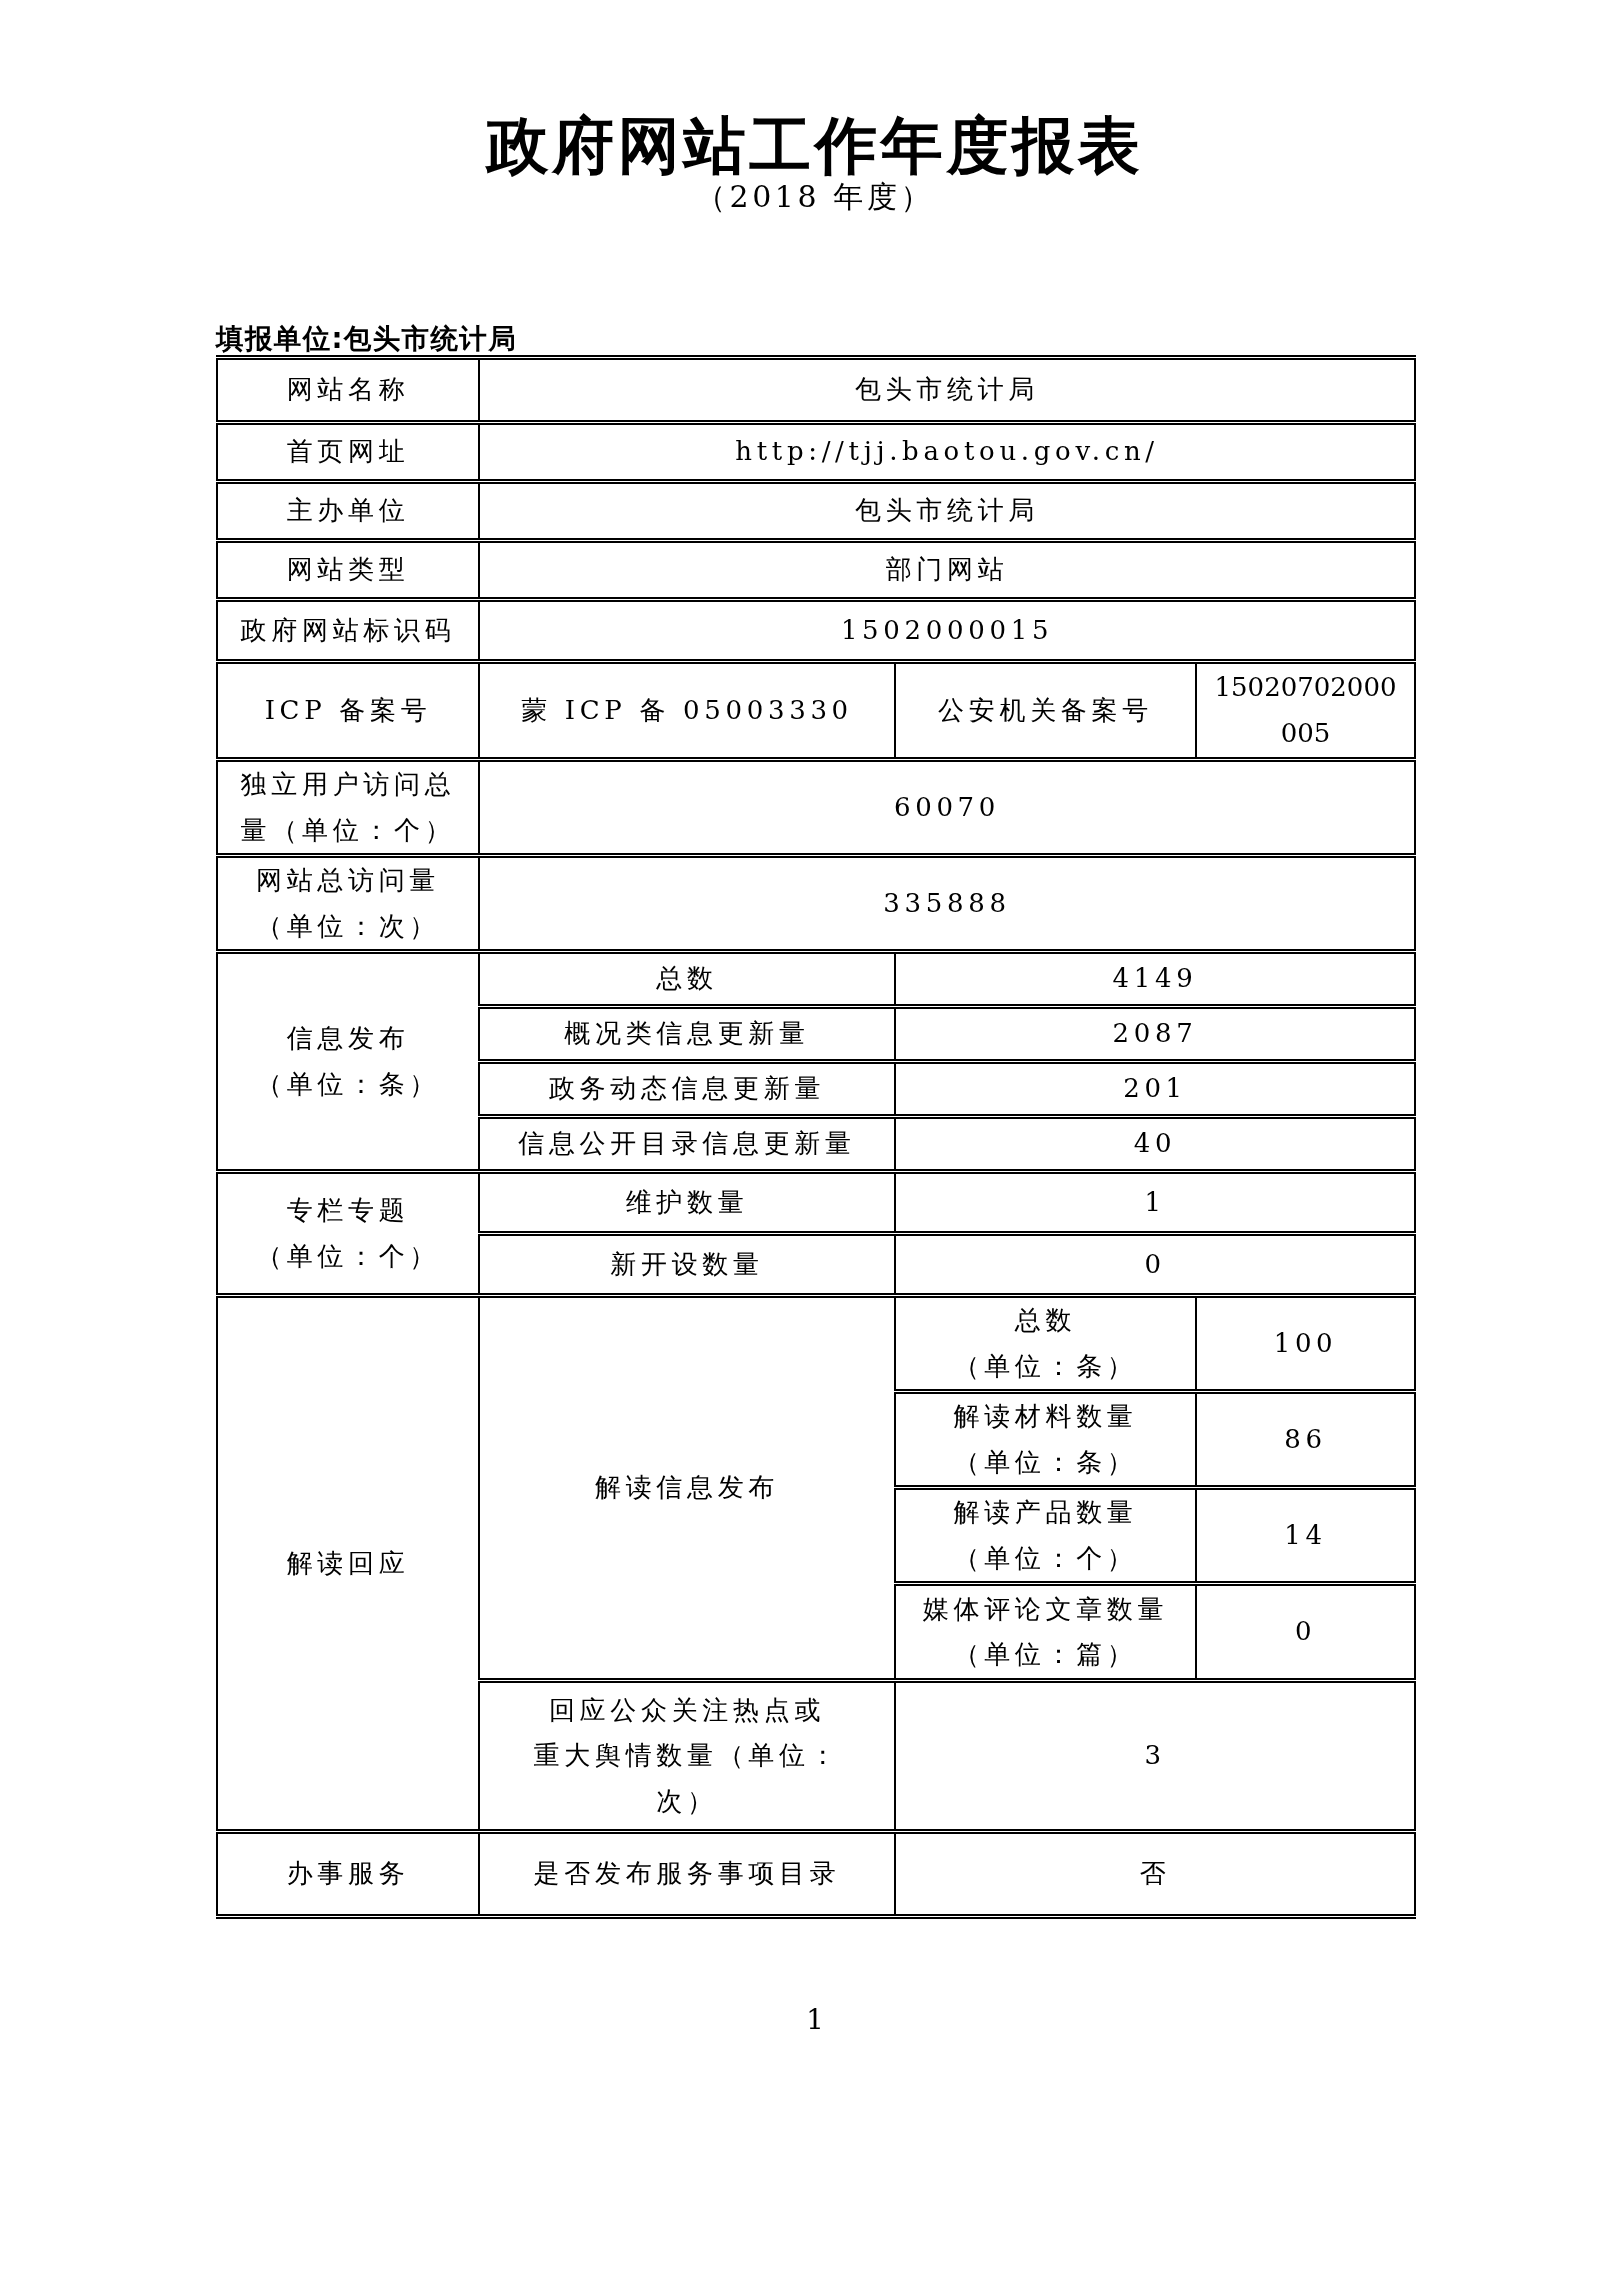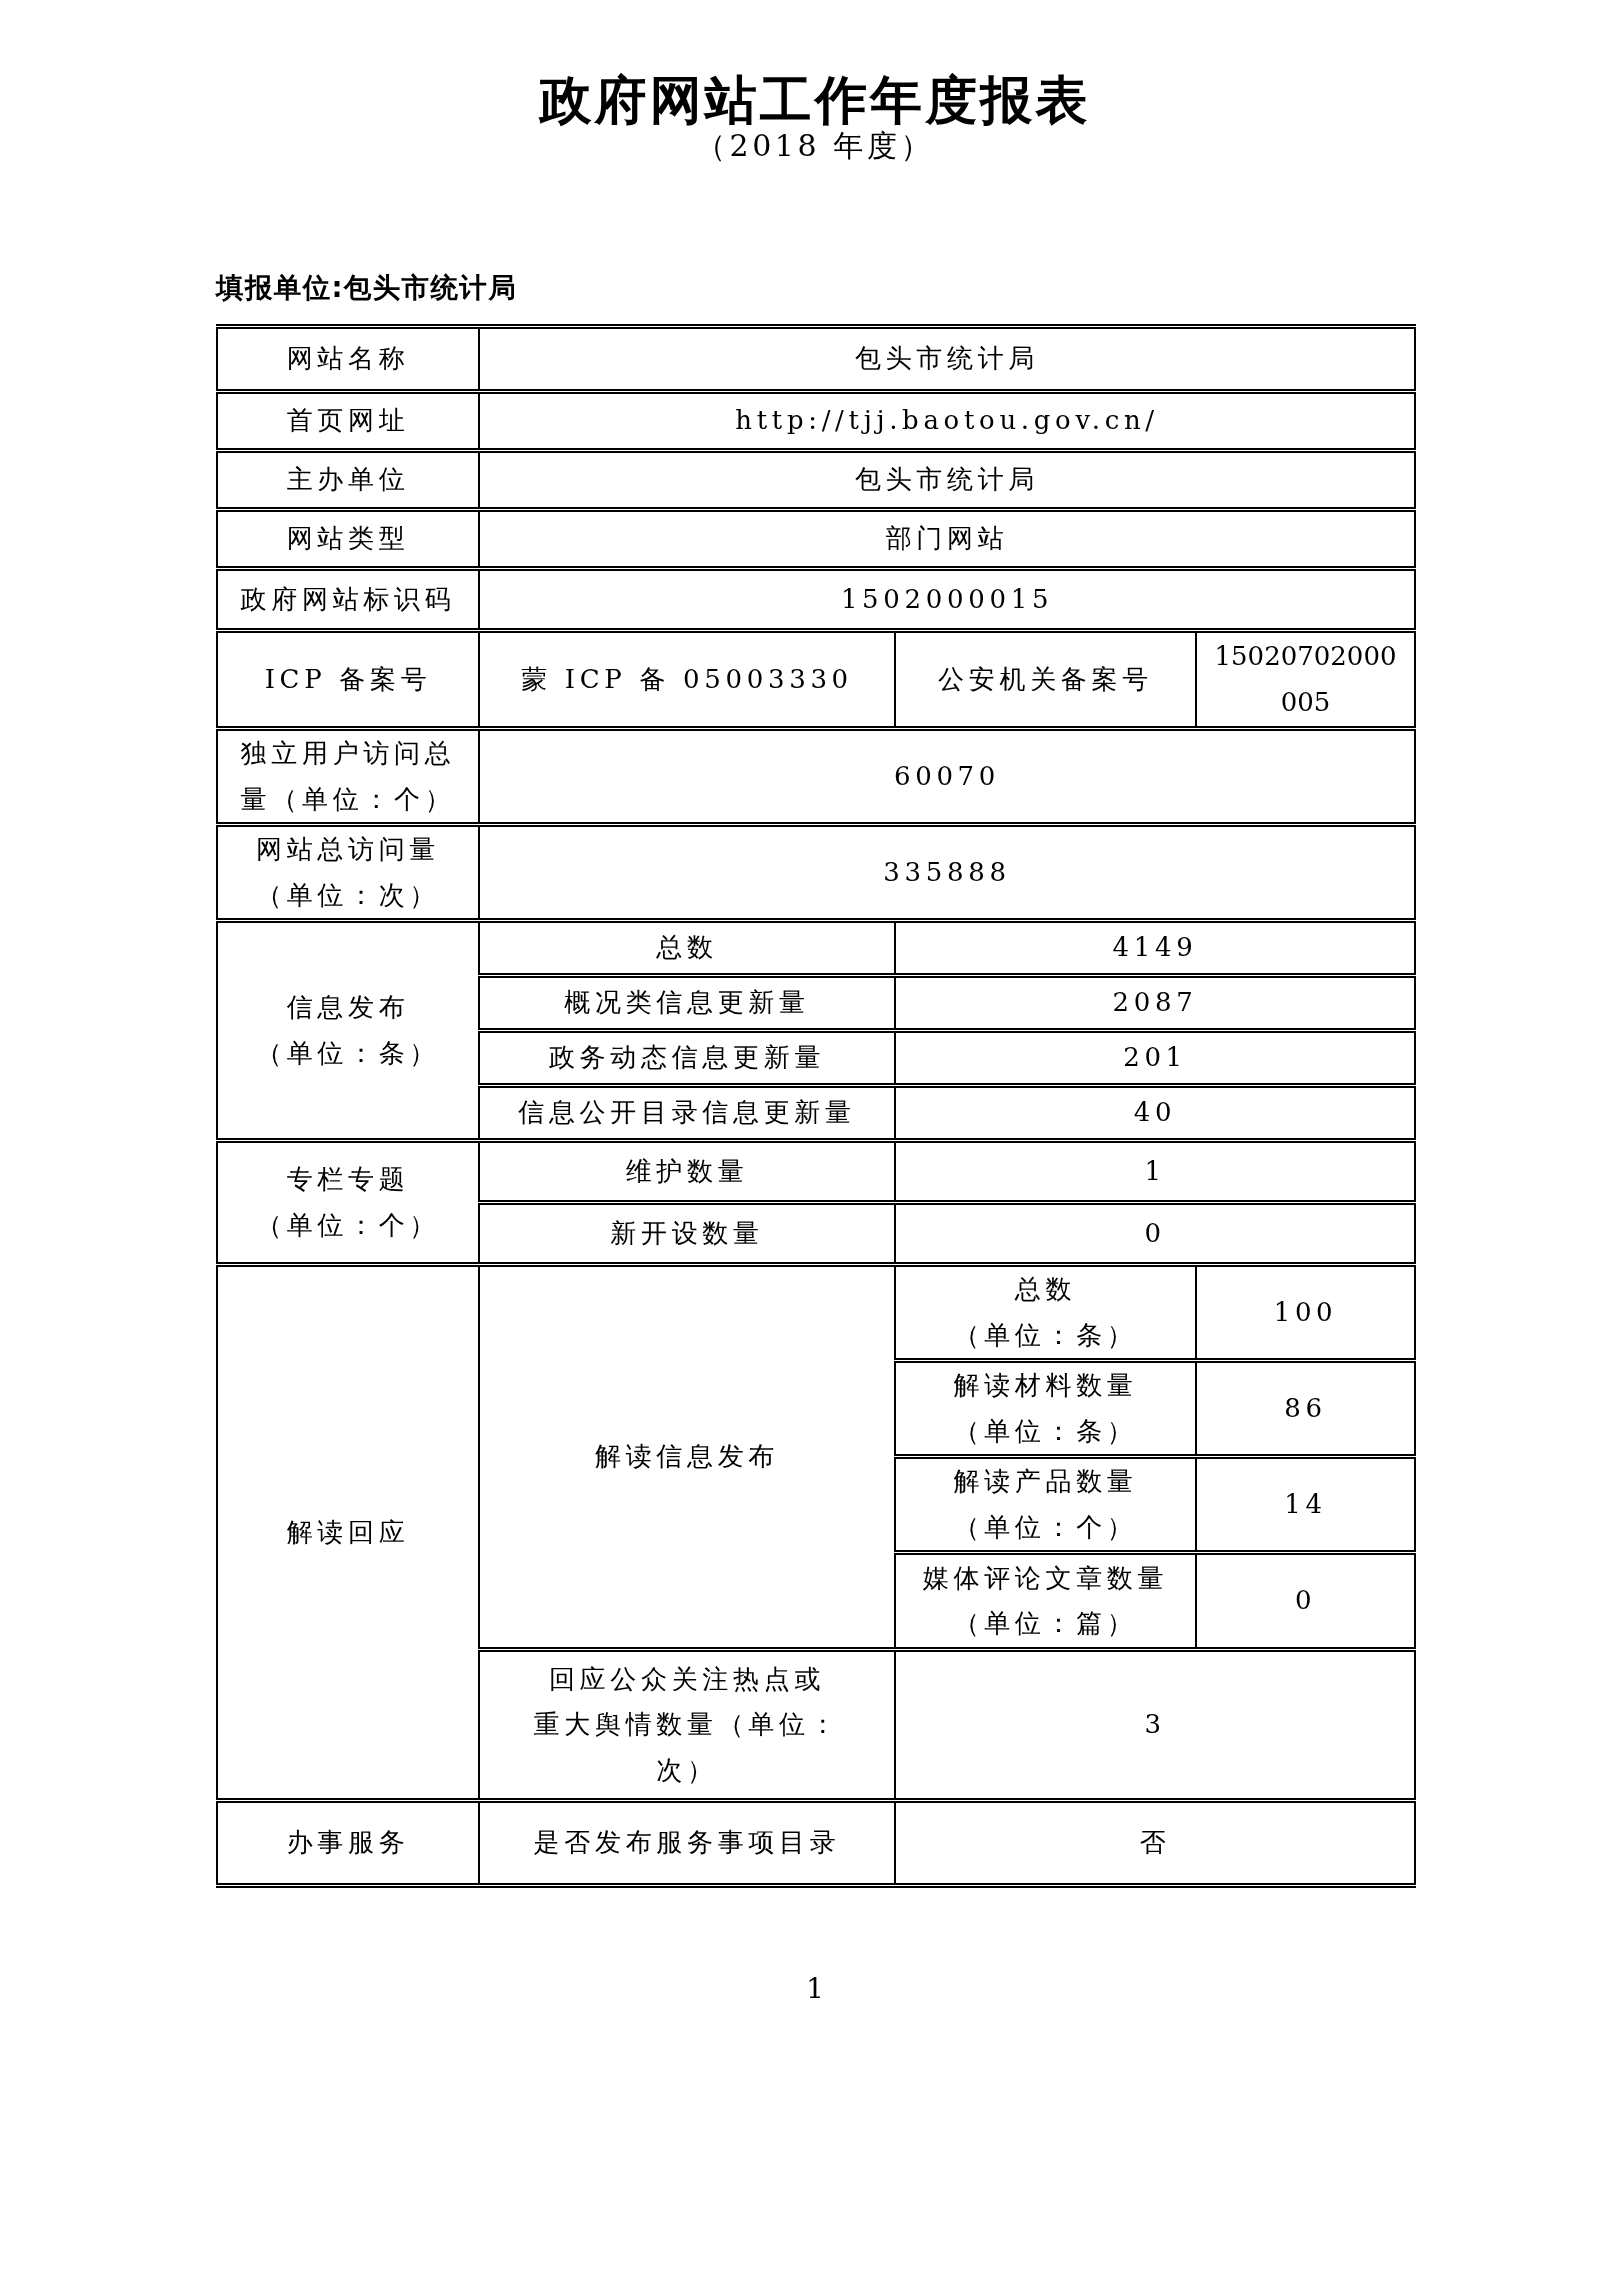--- a/index.html
+++ b/index.html
@@ -3,35 +3,35 @@
 <meta charset="utf-8">
 <style>
   html,body{margin:0;padding:0;}
   body{
     width:1623px;height:2295px;background:#ffffff;color:#000;
     font-family:"DejaVu Serif","Liberation Serif",serif;
     overflow:hidden;position:relative;
   }
   .content{width:1198px;margin-left:216px;}
   .doc-title{
-    margin-top:72px;text-align:center;
+    margin-top:112px;text-align:center;
     font-family:"DejaVu Sans","Liberation Sans",sans-serif;
-    font-weight:bold;font-size:52px;letter-spacing:0.06em;line-height:1.1;
+    font-weight:bold;font-size:62px;letter-spacing:0.06em;line-height:1.1;
   }
   .doc-subtitle{
     text-align:center;
     font-size:30px;letter-spacing:0.12em;line-height:1.1;
   }
   .report-unit{
     margin-top:109px;margin-bottom:0;text-align:left;
     font-family:"DejaVu Sans","Liberation Sans",sans-serif;
     font-weight:bold;font-size:27.5px;letter-spacing:0.05em;line-height:1.2;
   }
   table.report{
-    border-collapse:collapse;table-layout:fixed;width:1198px;margin-top:20px;
+    border-collapse:collapse;table-layout:fixed;width:1198px;
   }
   table.report td{
     border-top:5.9px double #000;border-bottom:5.9px double #000;
     border-left:2px solid #000;border-right:2px solid #000;
     text-align:center;vertical-align:middle;
     font-size:26px;line-height:1.75;letter-spacing:0.18em;
     padding:0 11.8px;white-space:pre-line;overflow:hidden;
   }
   
   tr.h100{height:65px}tr.h90{height:59px}tr.h95{height:62px}

